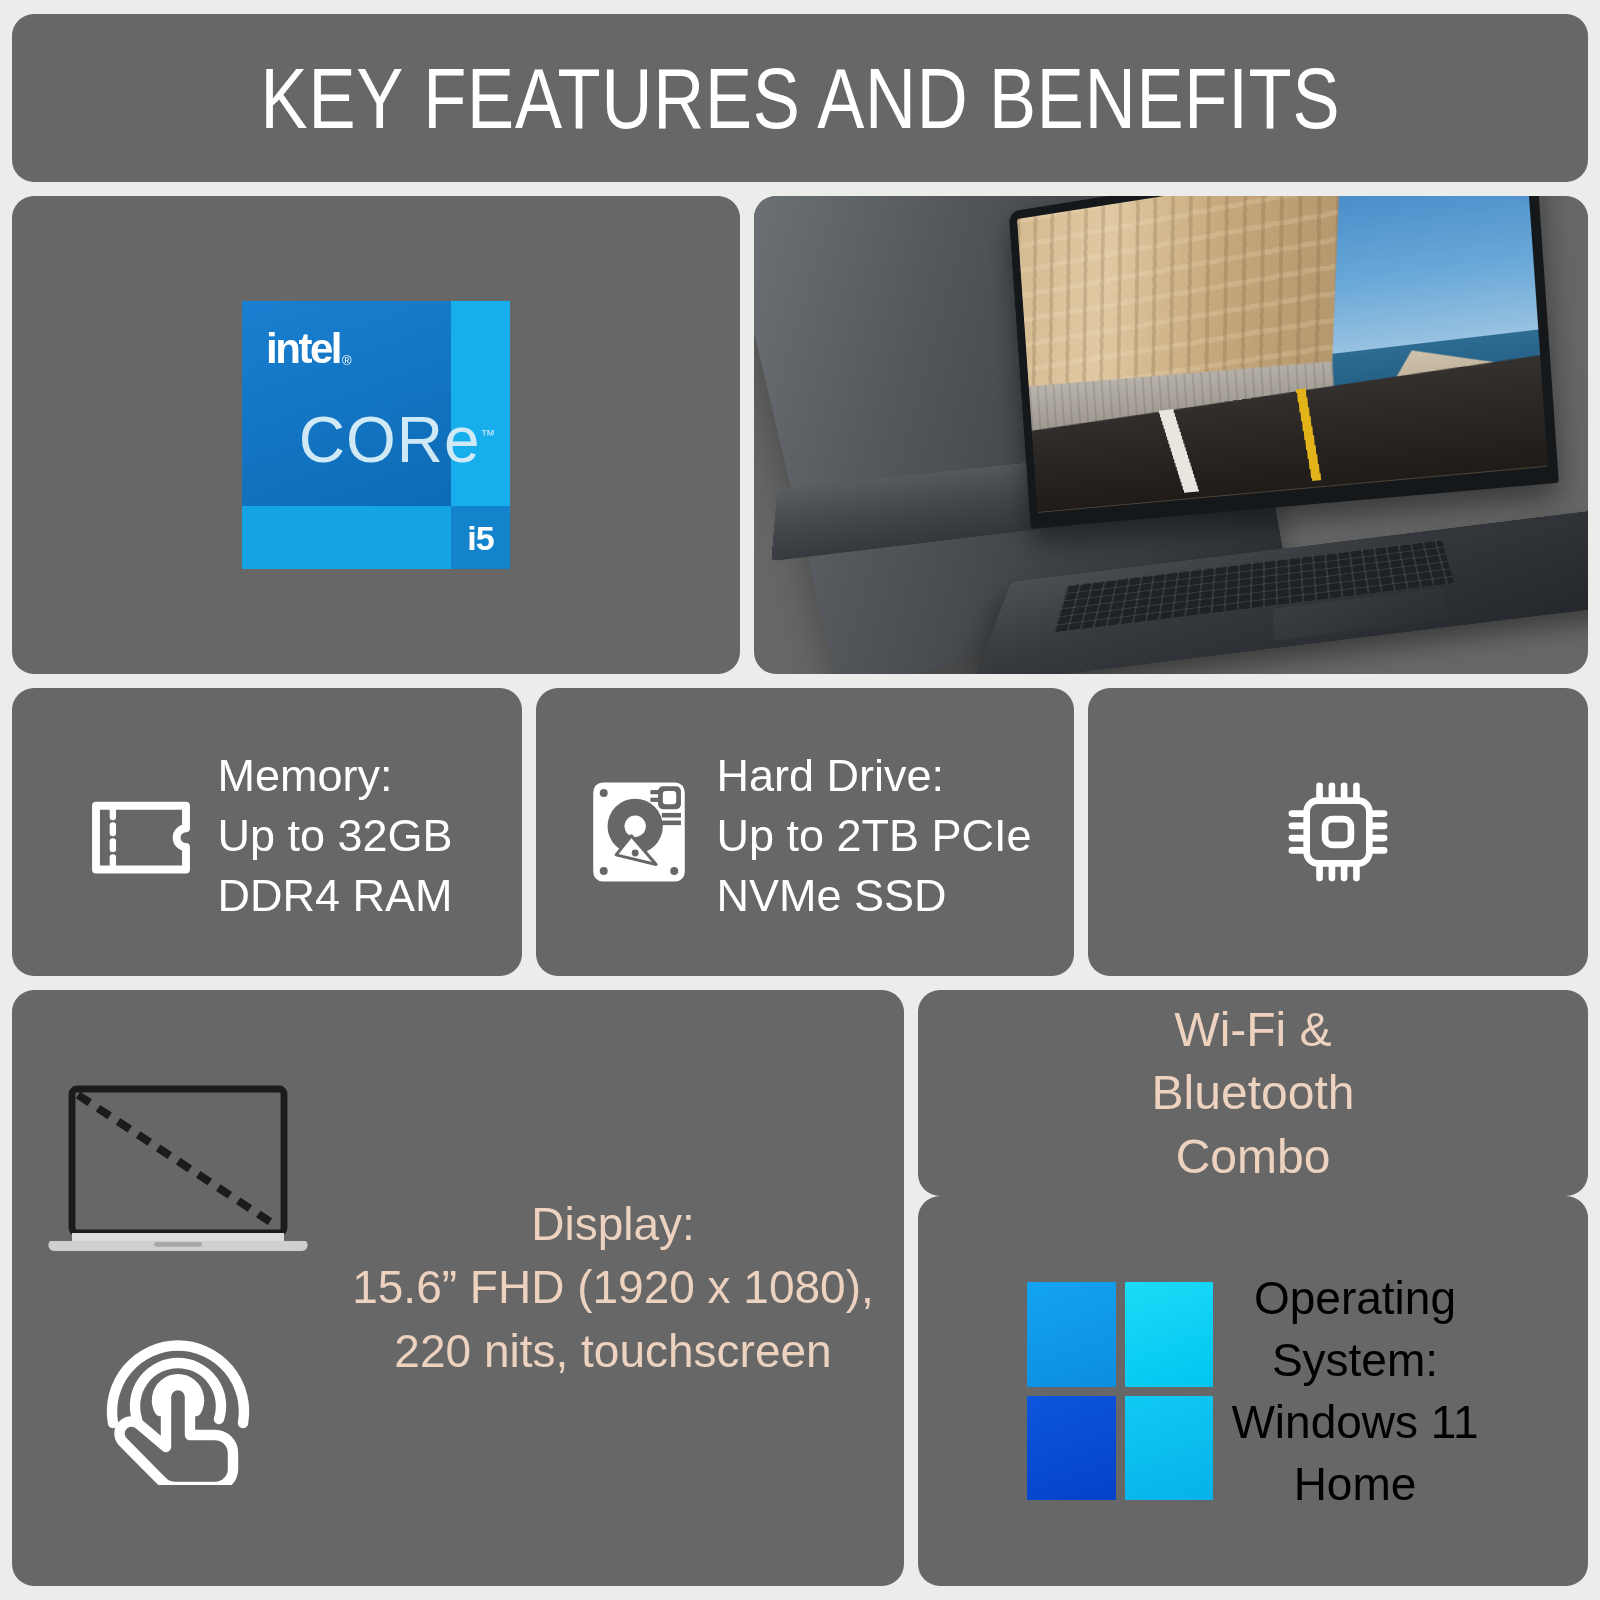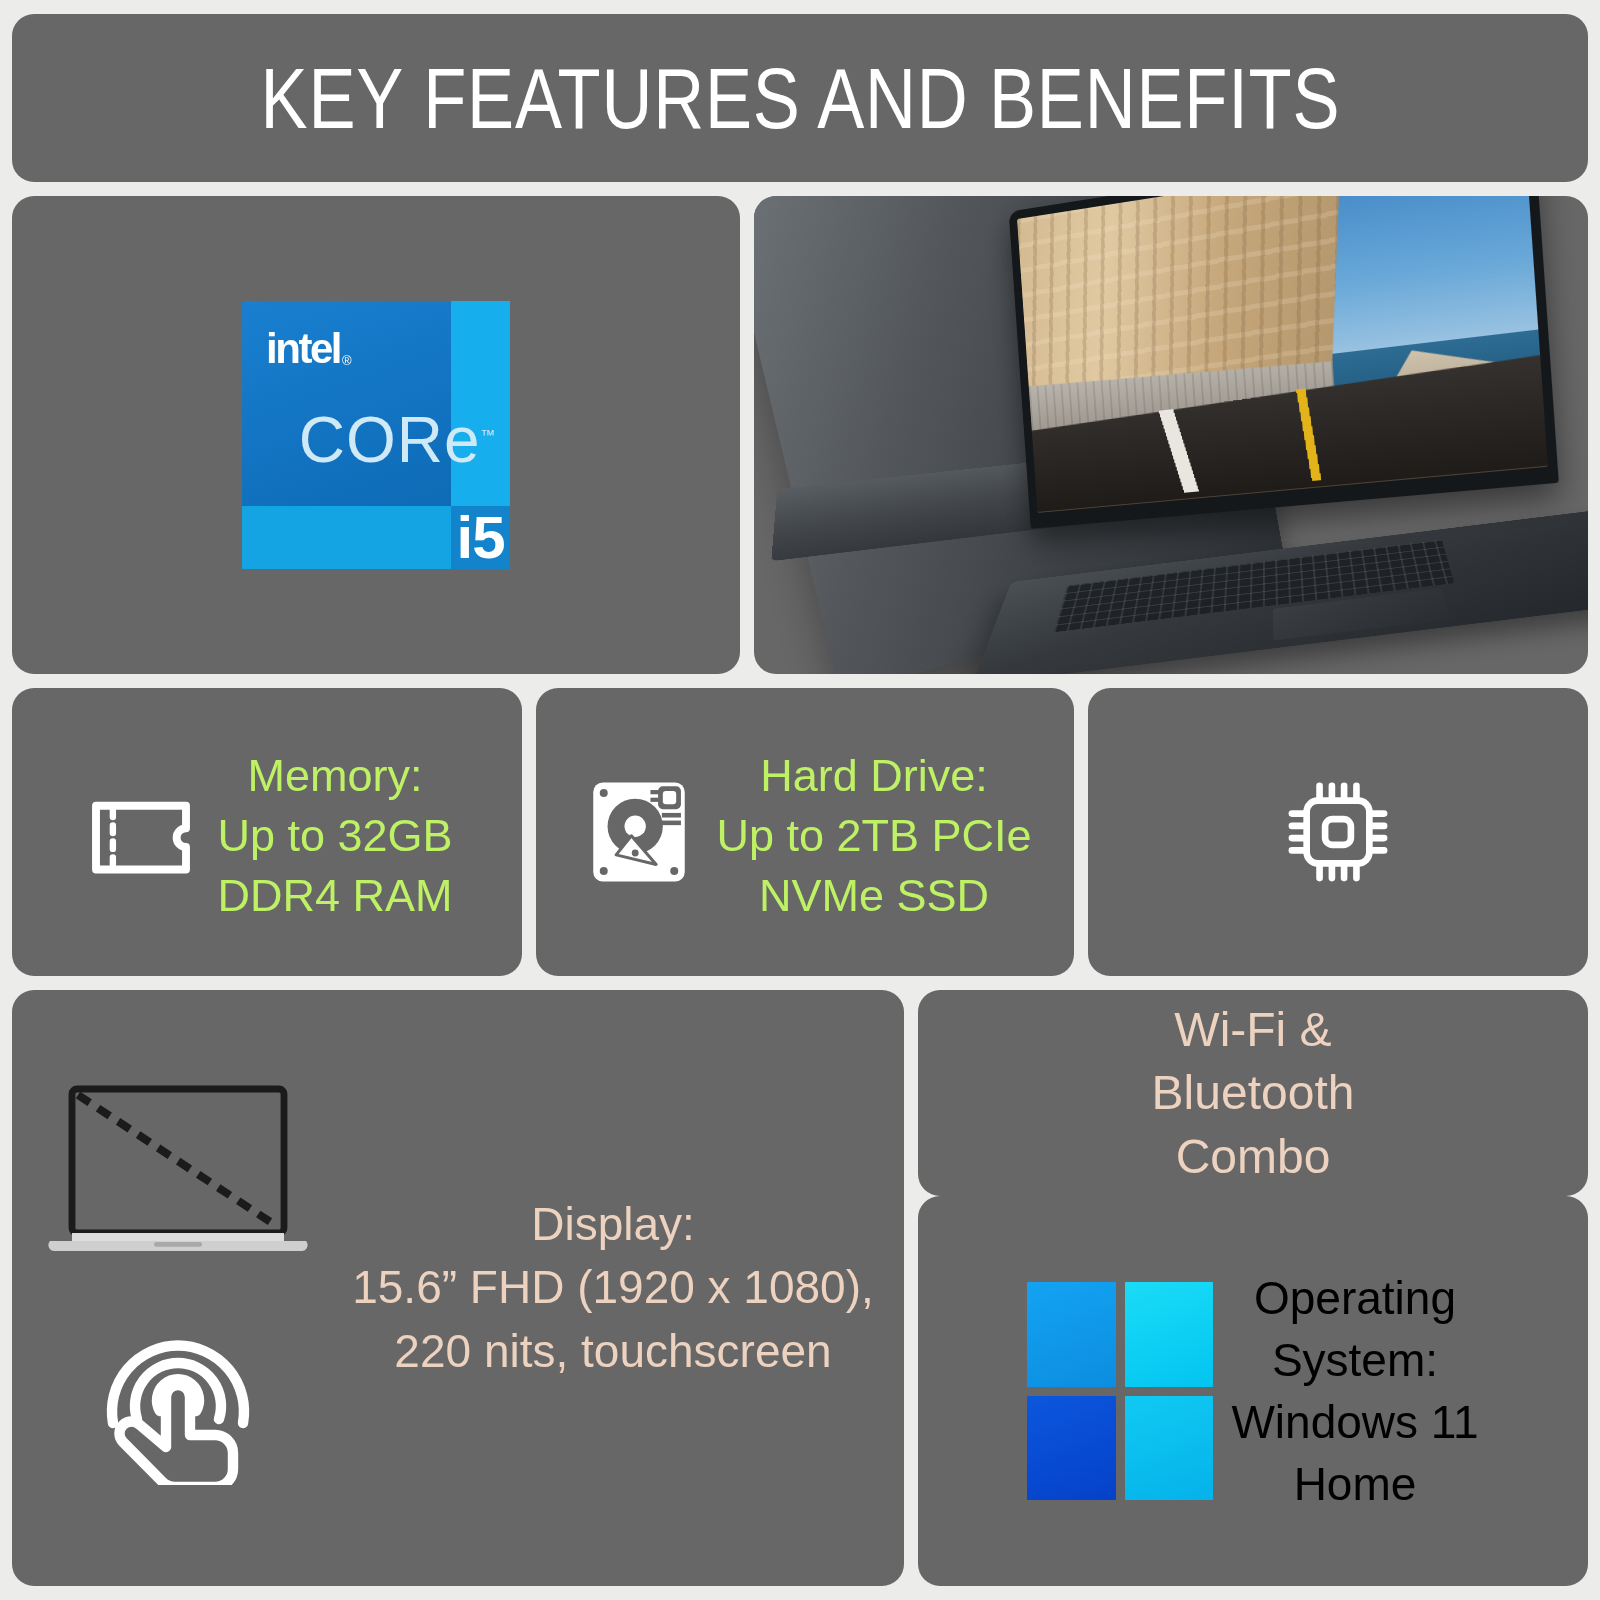--- a/index.html
+++ b/index.html
@@ -102,21 +102,21 @@
     position: absolute;
     right: 0; bottom: 0;
     width: 22%; height: 23.5%;
     background: #1384cb;
     display: flex;
     align-items: center;
     justify-content: center;
   }
   .ib-corner-text {
     color: #ffffff;
-    font-size: 60px;
+    font-size: 34px;
     font-weight: 700;
     letter-spacing: -1px;
     line-height: 1;
   }
   .ib-intel {
     position: absolute;
     left: 9%;
     top: 10%;
     color: #ffffff;
     font-size: 42px;
@@ -322,24 +322,23 @@
   .hdd-panel  { flex: 0 0 538px; }
   .gfx-panel  { flex: 1 1 auto; }
 
   .icon-box {
     flex: 0 0 auto;
     display: flex;
     align-items: center;
     justify-content: center;
   }
   .r2-text {
-    color: #bef264;
+    color: #ffffff;
     font-size: 45px;
     line-height: 1.33;
-    text-align: center;
     white-space: pre-line;
     margin-top: 8px;
   }
 
   
   .row3 {
     flex: 1 1 auto;
     display: flex;
     gap: 14px;
     min-height: 0;

